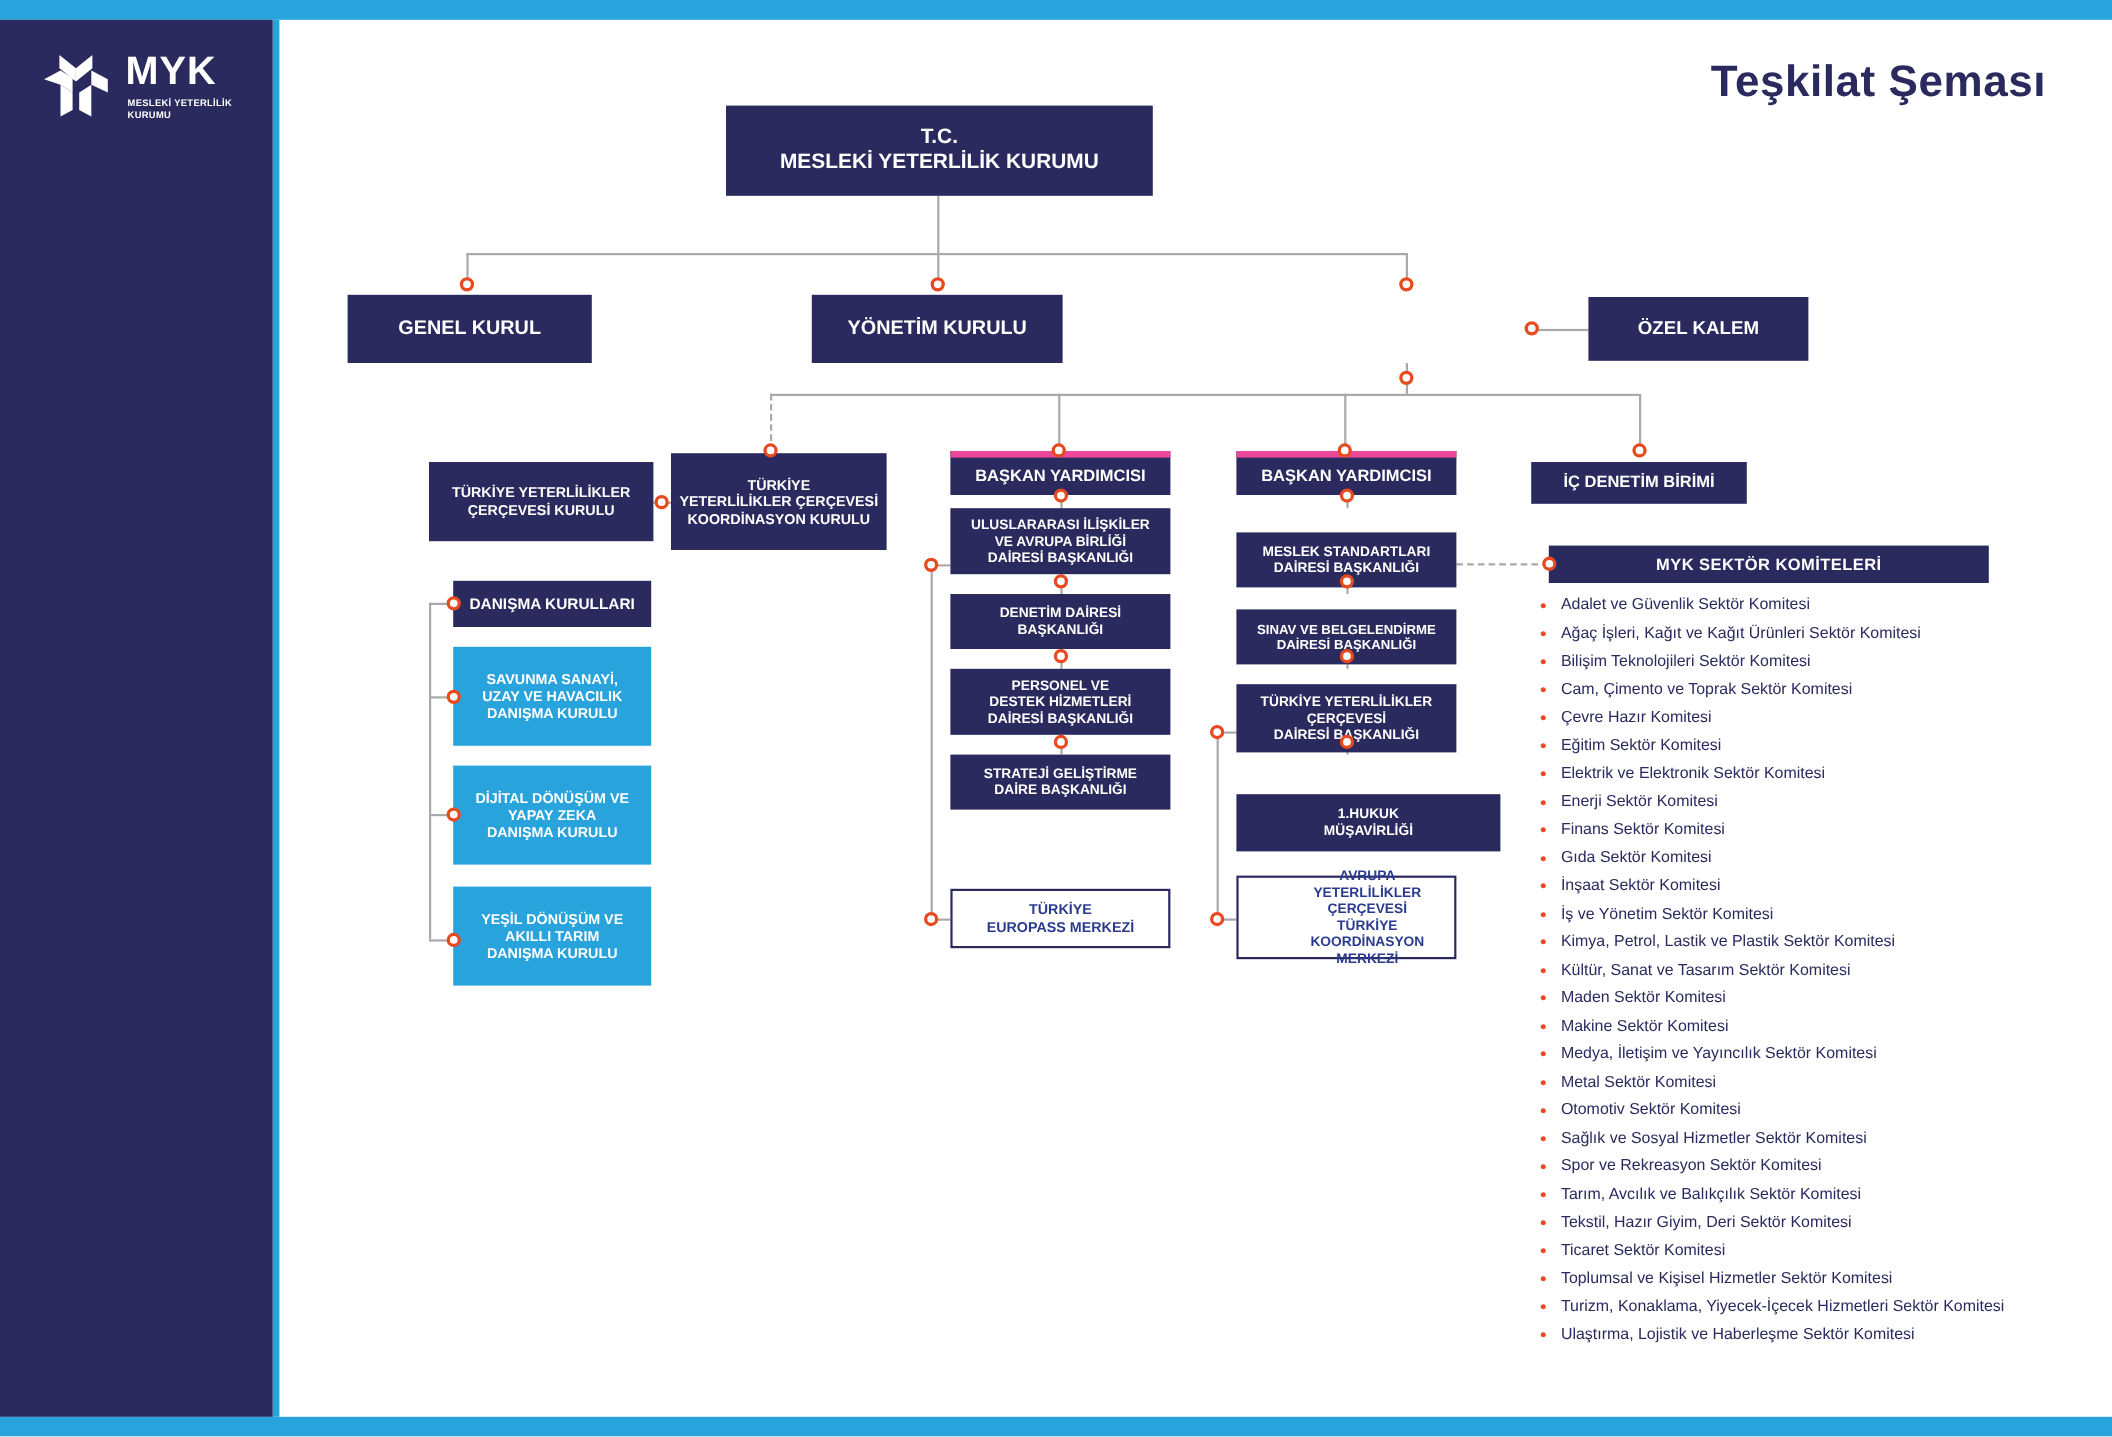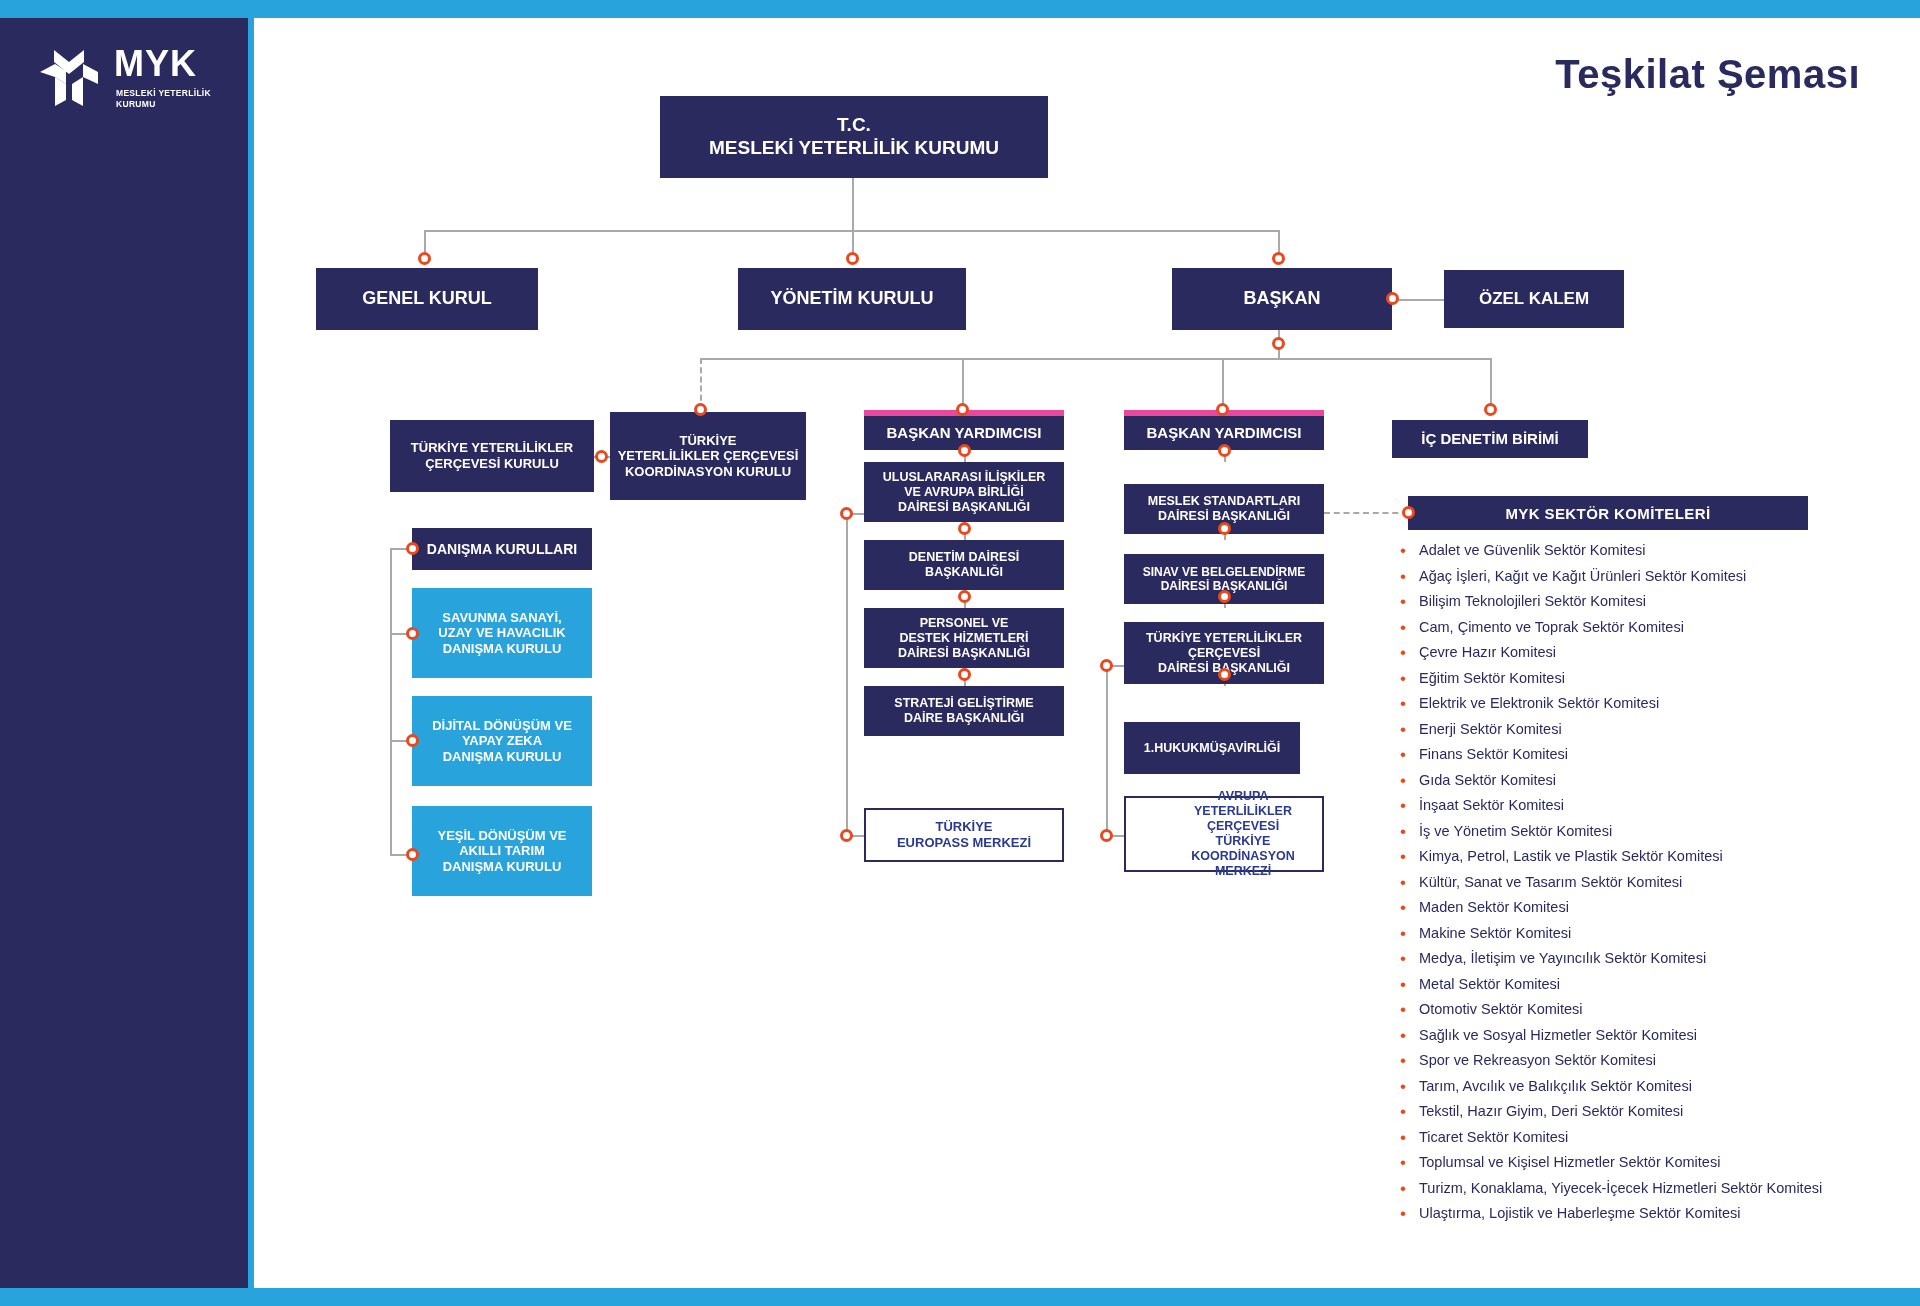--- a/index.html
+++ b/index.html
@@ -200,22 +200,21 @@
   <div class="ln ln-h" style="left:390px; top:740px; width:22px;"></div>
   <div class="ln ln-h" style="left:390px; top:854px; width:22px;"></div>
 
   <div class="node" style="left:660px; top:96px; width:388px; height:82px; font-size:19px; flex-direction:column;">
     <span>T.C.</span>
     <span>MESLEKİ YETERLİLİK KURUMU</span>
   </div>
 
   <div class="node" style="left:316px; top:268px; width:222px; height:62px; font-size:18px;">GENEL KURUL</div>
   <div class="node" style="left:738px; top:268px; width:228px; height:62px; font-size:18px;">YÖNETİM KURULU</div>
-  <div class="node" style="left:1172px; top:268px; width:220px; height:62px; font-size:18px;">BAŞKAN</div>
-  <div class="node" style="left:1444px; top:270px; width:180px; height:58px; font-size:17px;">ÖZEL KALEM</div>
+  <div class="node" style="left:1444px; top:270px; width:200px; height:58px; font-size:17px;">ÖZEL KALEM</div>
 
   <div class="node" style="left:390px; top:420px; width:204px; height:72px; font-size:13px; flex-direction:column;">
     <span>TÜRKİYE YETERLİLİKLER</span>
     <span>ÇERÇEVESİ KURULU</span>
   </div>
 
   <div class="node" style="left:610px; top:412px; width:196px; height:88px; font-size:13px; flex-direction:column;">
     <span>TÜRKİYE</span>
     <span>YETERLİLİKLER ÇERÇEVESİ</span>
     <span>KOORDİNASYON KURULU</span>
@@ -272,21 +271,21 @@
   </div>
   <div class="node" style="left:1124px; top:554px; width:200px; height:50px; font-size:12px; flex-direction:column;">
     <span>SINAV VE BELGELENDİRME</span>
     <span>DAİRESİ BAŞKANLIĞI</span>
   </div>
   <div class="node" style="left:1124px; top:622px; width:200px; height:62px; font-size:12.5px; flex-direction:column;">
     <span>TÜRKİYE YETERLİLİKLER</span>
     <span>ÇERÇEVESİ</span>
     <span>DAİRESİ BAŞKANLIĞI</span>
   </div>
-  <div class="node" style="left:1124px; top:722px; width:176px; height:52px; font-size:12.5px; flex-direction:row;">
+  <div class="node" style="left:1124px; top:722px; width:240px; height:52px; font-size:12.5px; flex-direction:column;">
     <span>1.HUKUK</span>
     <span>MÜŞAVİRLİĞİ</span>
   </div>
   <div class="node white" style="left:1124px; top:796px; width:200px; height:76px; font-size:12.5px; flex-direction:column;padding-left:44px;">
     <span>AVRUPA</span>
     <span>YETERLİLİKLER ÇERÇEVESİ</span>
     <span>TÜRKİYE</span>
     <span>KOORDİNASYON MERKEZİ</span>
   </div>
 

